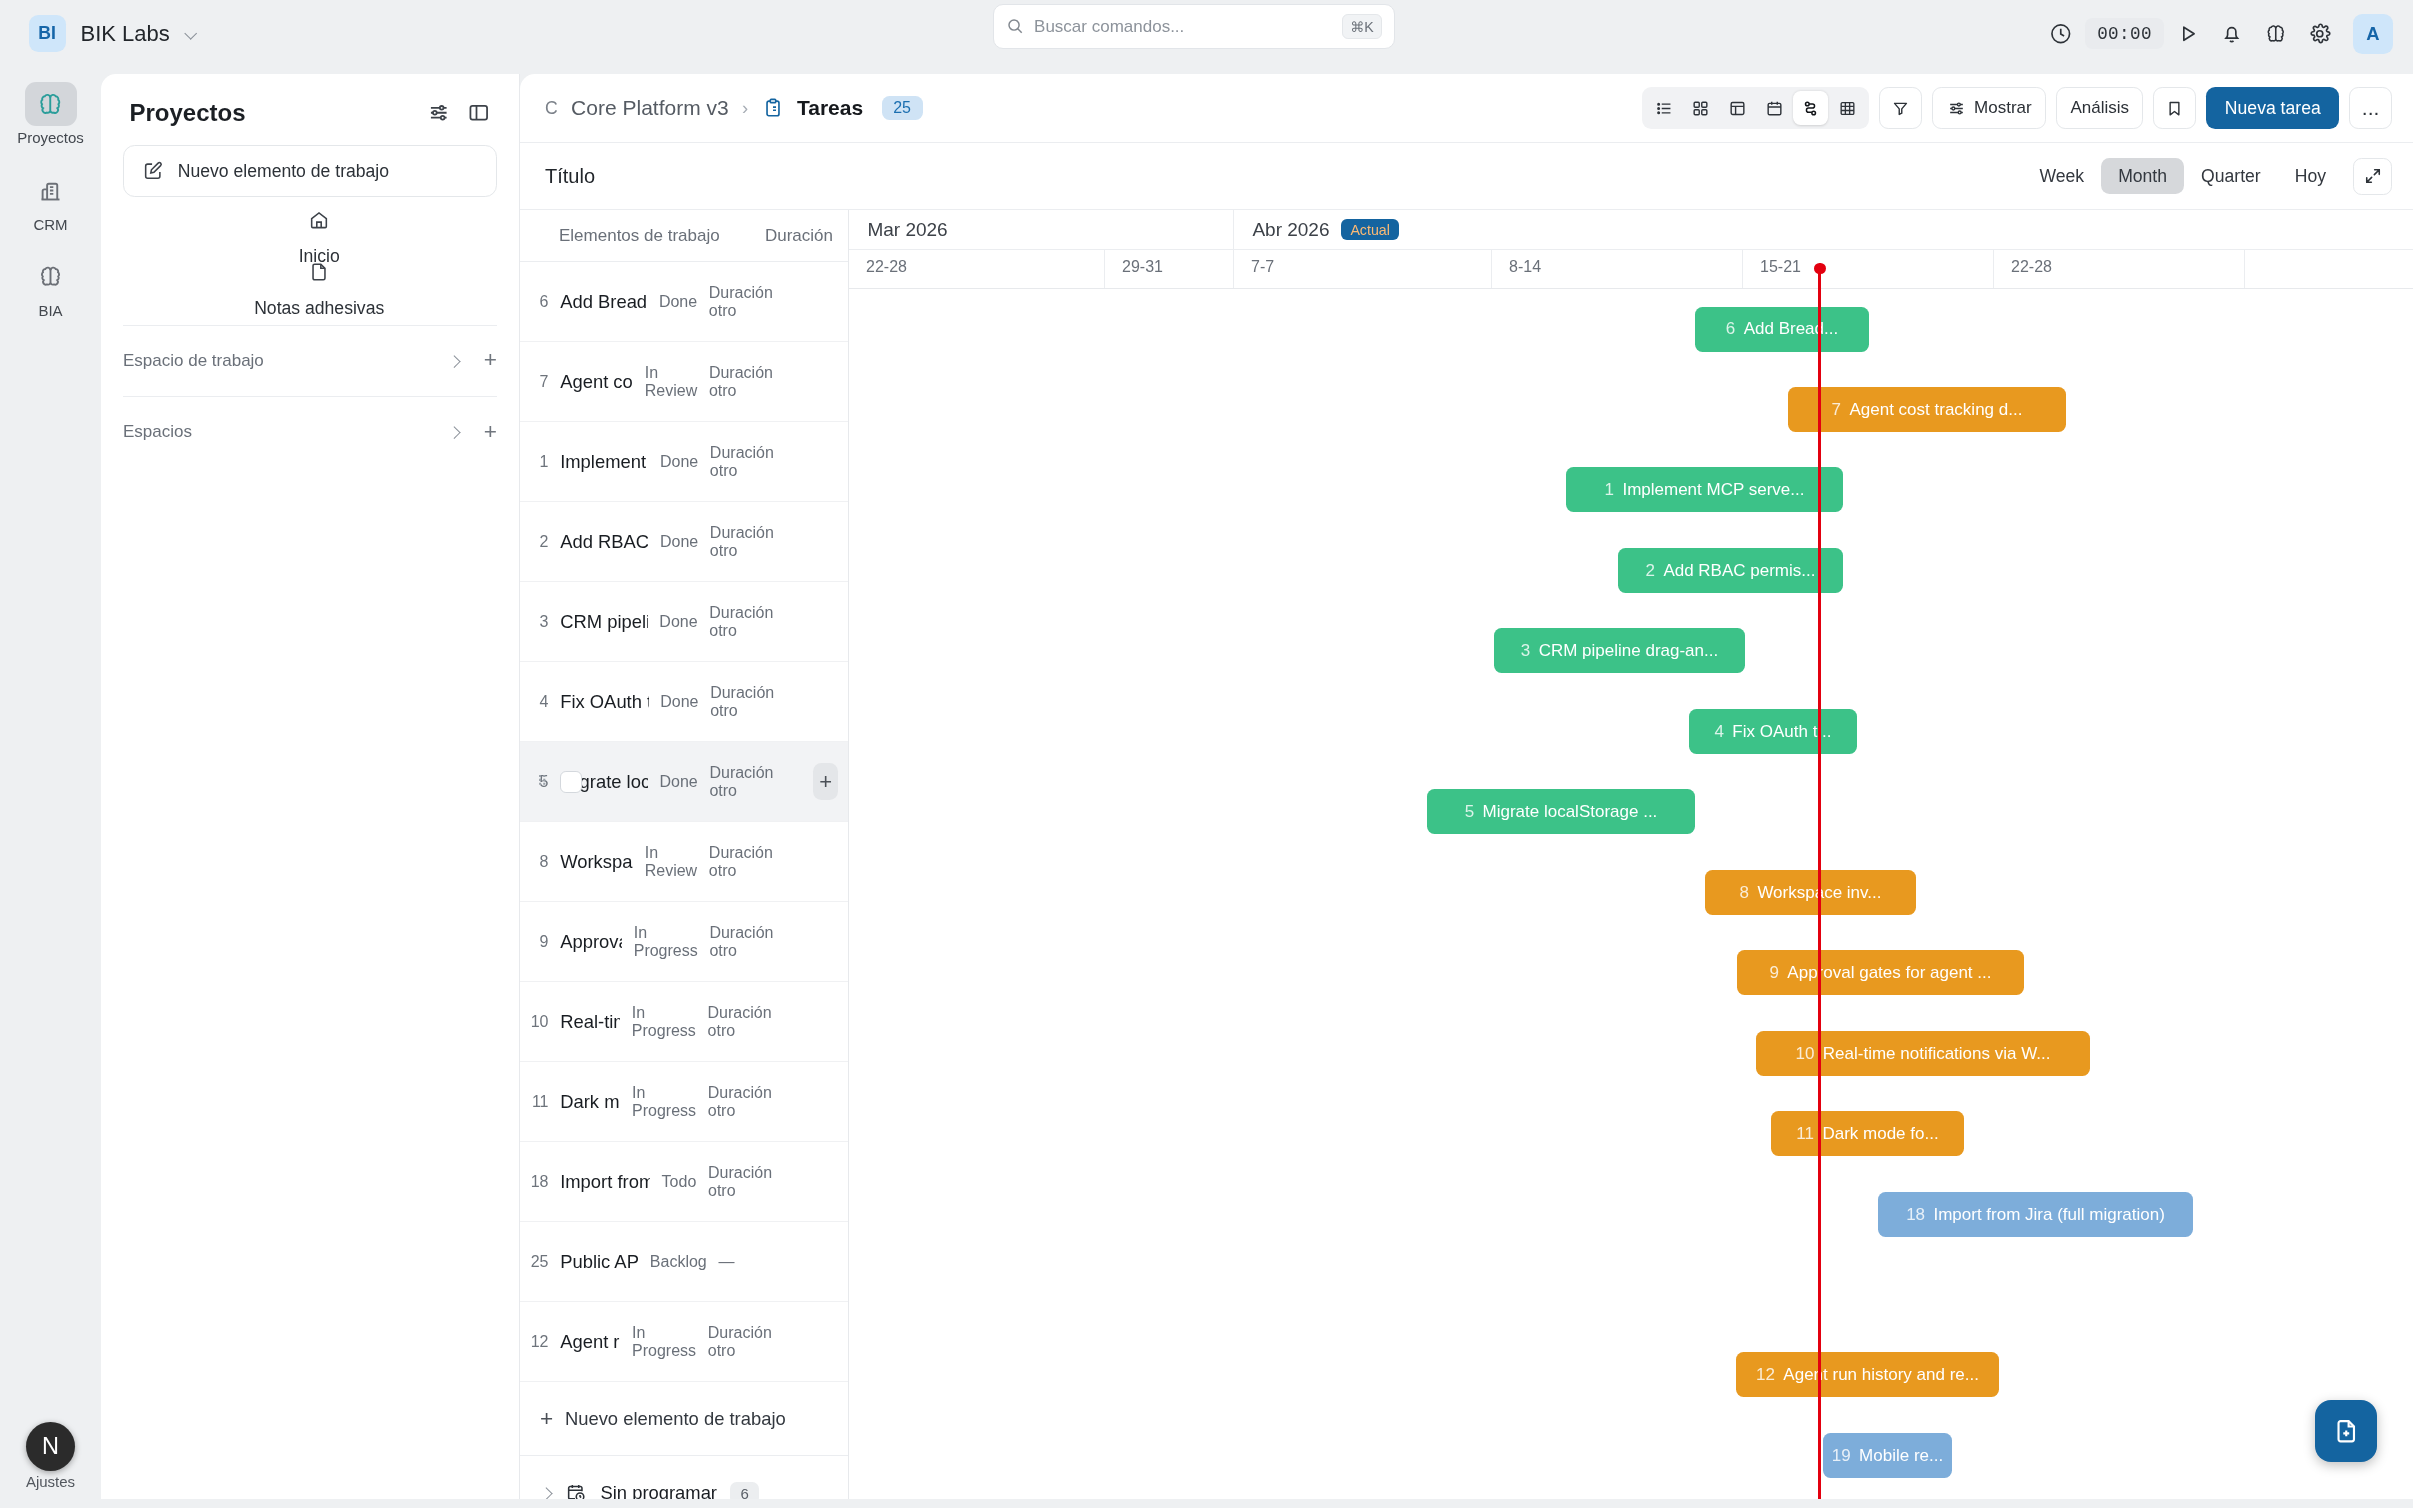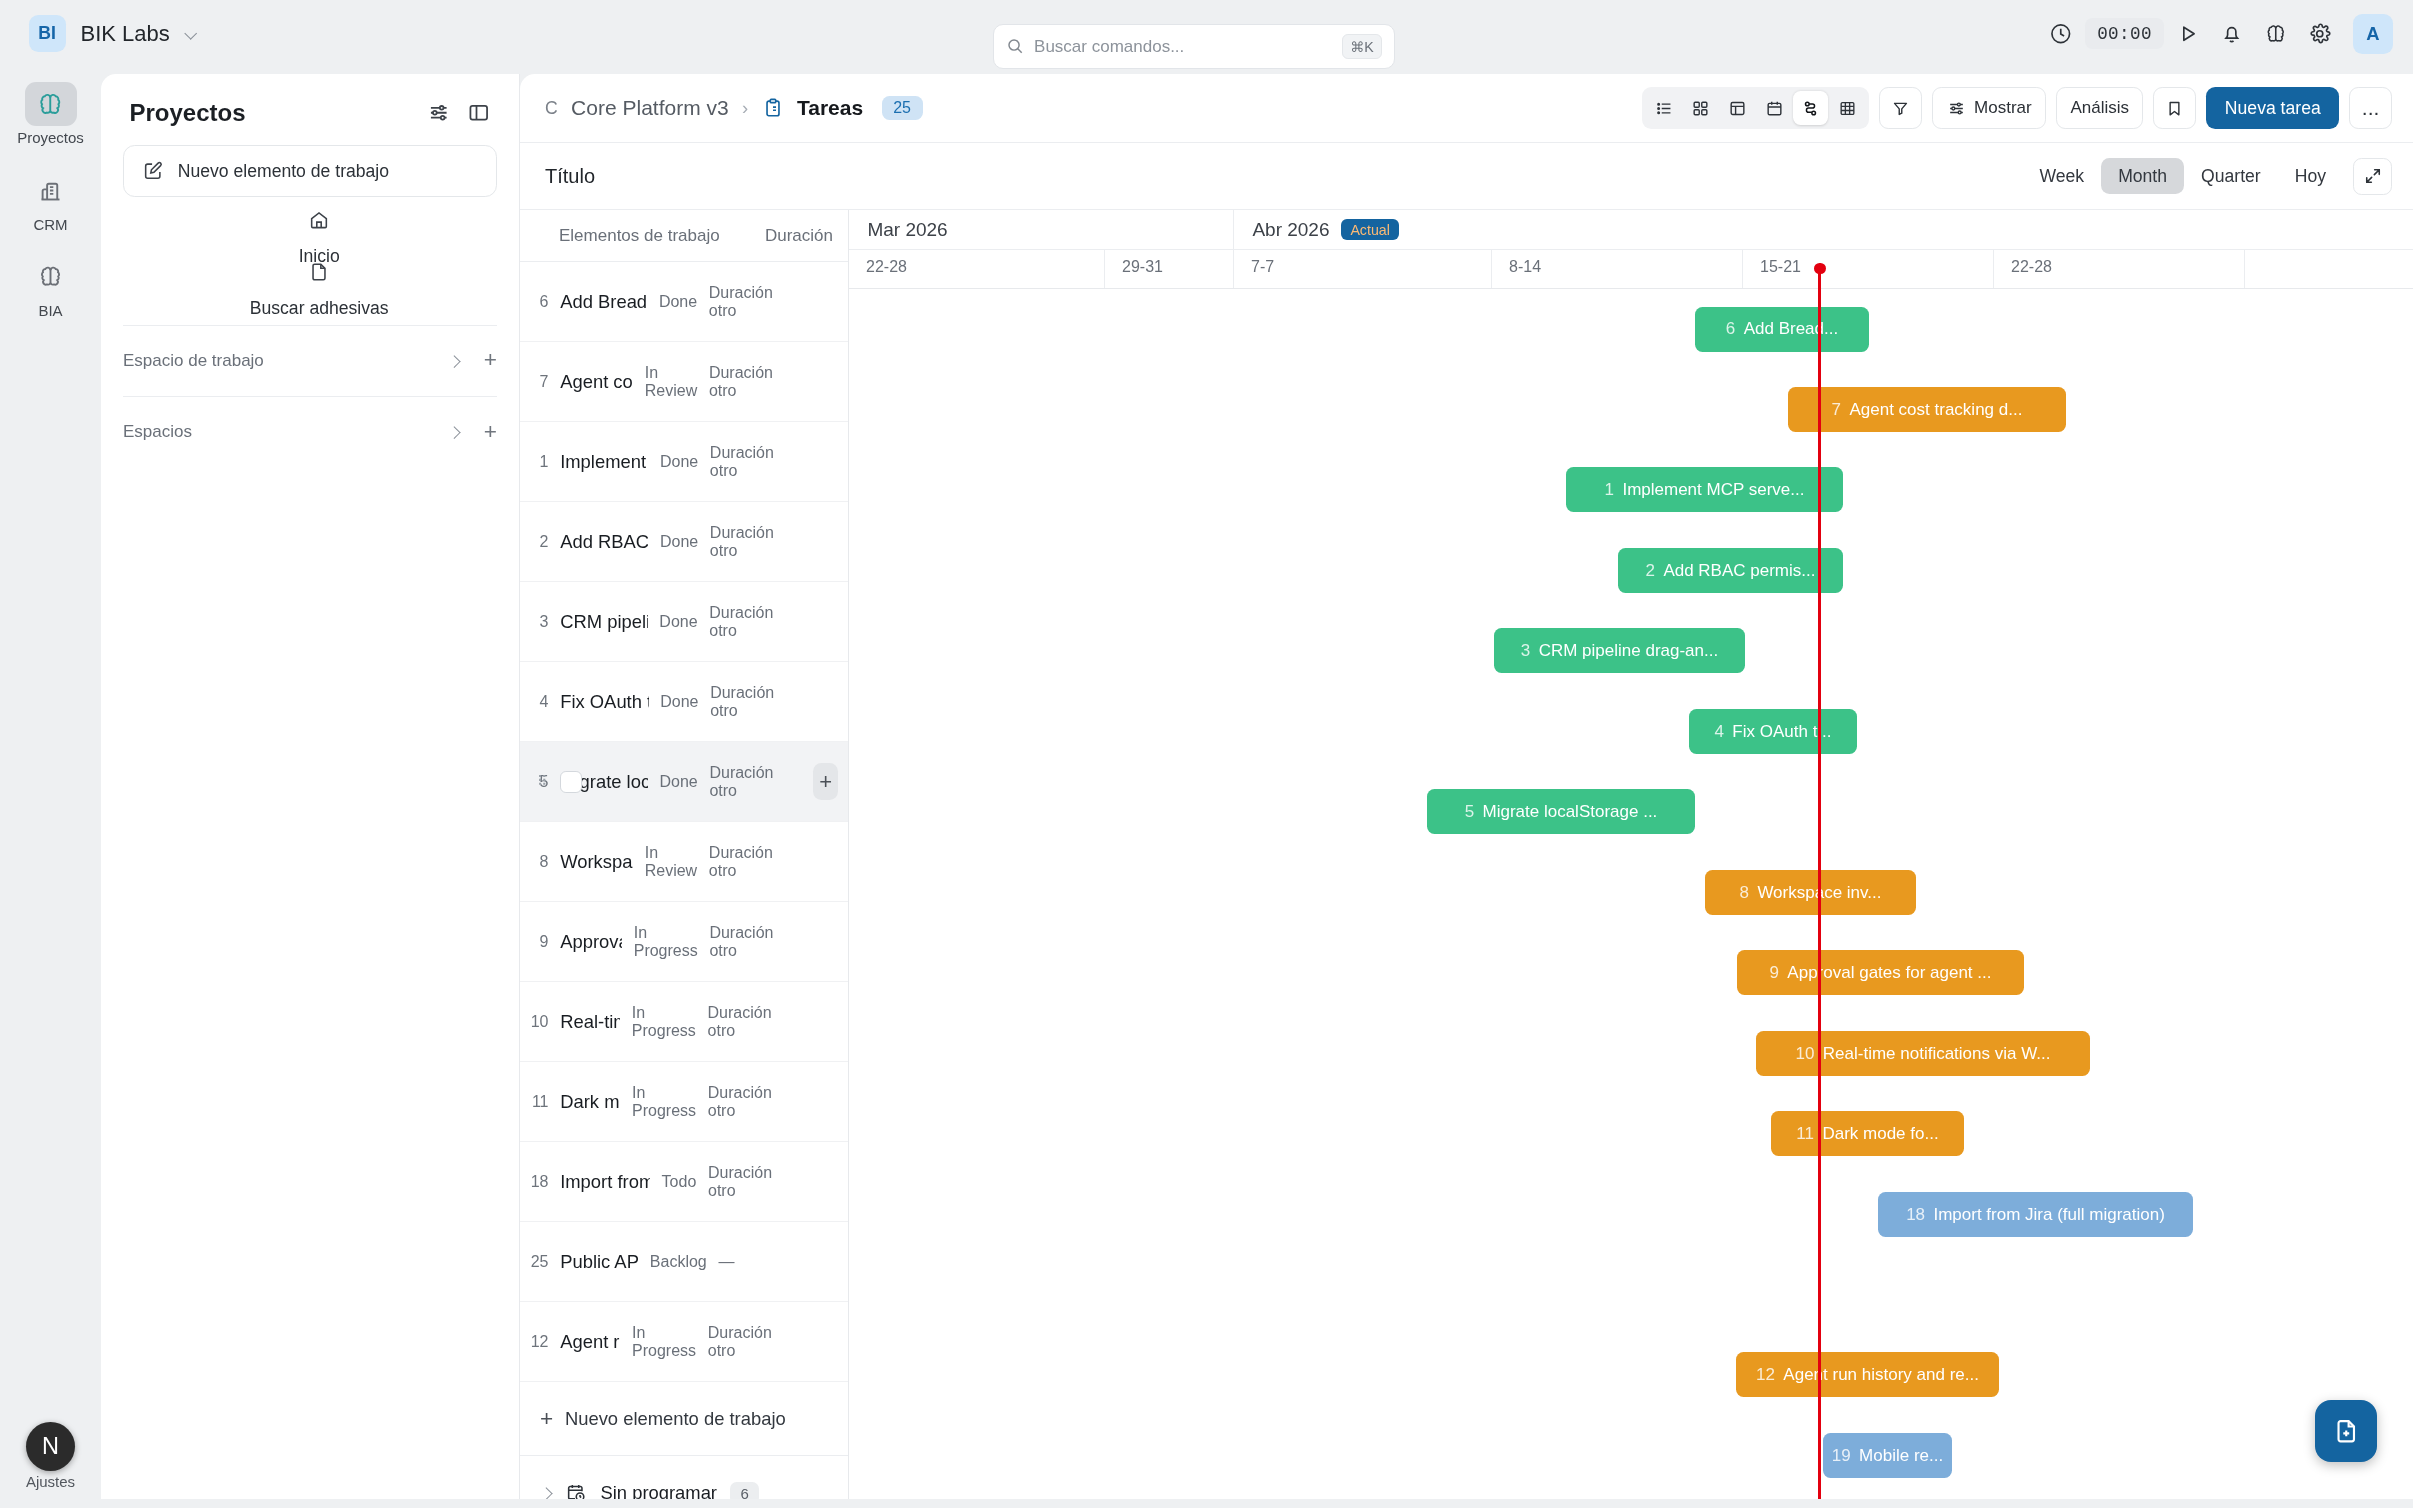--- a/index.html
+++ b/index.html
@@ -29,21 +29,21 @@
     width: 13.4px; height: 13.4px; position: relative; display:inline-block;
   }
   .chev-dn::before {
     content:""; position:absolute; left:1.7px; top:2.5px;
     width:8.4px; height:8.4px;
     border-right:1.7px solid #8a9099; border-bottom:1.7px solid #8a9099;
     transform: rotate(45deg);
   }
 
   #cmd-wrap {
-    position:absolute; left:993px; top:24px;
+    position:absolute; left:993px; top:4px;
     width: 402px; height: 45px;
     background:#fff; border:0.8px solid #e2e5e9; border-radius: 10px;
     display:flex; align-items:center; padding: 0 11.7px; gap:10px;
   }
   #cmd-input {
     border:none; outline:none; flex:1; font-size:17px; color:#3c4148;
     font-family: "Liberation Sans", sans-serif; background:transparent;
   }
   #cmd-input::placeholder { color:#8d939b; }
   #cmd-kbd {
@@ -385,21 +385,21 @@
       </span>
       <span>Inicio</span>
     </div>
     <div class="sb-link">
       <span>
         <svg width="22" height="22" viewBox="0 0 24 24" fill="none" stroke="#3d4249" stroke-width="1.7">
           <path d="M14 3.5H7.2A1.7 1.7 0 0 0 5.5 5.2v13.6A1.7 1.7 0 0 0 7.2 20.5h9.6a1.7 1.7 0 0 0 1.7-1.7V8Z"></path>
           <path d="M14 3.5V8h4.5"></path>
         </svg>
       </span>
-      <span>Buscar adhesivas</span>
+      <span>Notas adhesivas</span>
     </div>
   </div>
 
   <div class="sb-divider"></div>
   <div class="sb-section">
     <span class="label">Espacio de trabajo</span>
     <span class="chev-rt"></span>
     <span class="plus-g">+</span>
   </div>
 

